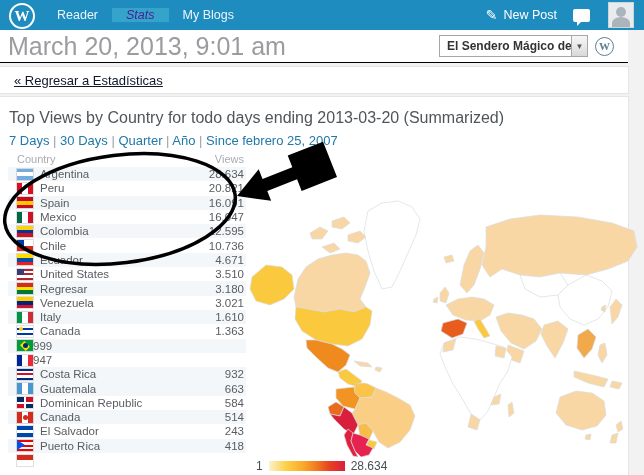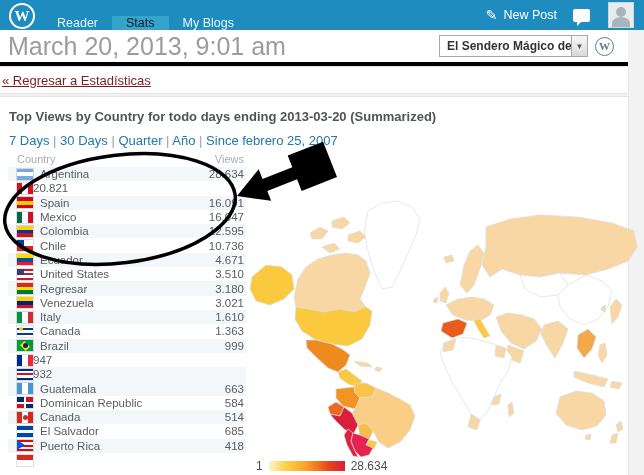--- a/index.html
+++ b/index.html
@@ -6,59 +6,59 @@
   body{width:644px;height:475px;overflow:hidden;background:#f2f2f2;
        font-family:"Liberation Sans","DejaVu Sans",sans-serif;position:relative;}
   .page{position:absolute;inset:0;}
 
   
   .adminbar{position:absolute;left:0;top:0;width:644px;height:30px;background:#1e8cbe;
             display:flex;align-items:stretch;color:#fff;}
   .wplogo{width:22px;height:22px;border:2px solid #fff;border-radius:50%;margin:2px 8px 0 9px;
           align-self:center;display:flex;align-items:center;justify-content:center;
           font-family:"Liberation Serif",serif;font-weight:bold;font-size:15px;line-height:1;}
-  .nav{display:flex;align-items:flex-end;}
+  .nav{display:flex;align-items:center;}
   .nav-item{display:flex;align-items:center;padding:0 14px;font-size:12.5px;color:#eaf6fb;
             text-decoration:none;cursor:pointer;}
-  .nav-item.active{background:#35a4cb;color:#0f172a;}
+  .nav-item.active{background:#35a4cb;color:#4c1d95;font-style:italic;}
   .bar-right{margin-left:auto;display:flex;align-items:center;}
   .newpost{display:flex;align-items:center;gap:6px;color:#fff;font-size:12.5px;
            text-decoration:none;margin-right:16px;cursor:pointer;}
   .pencil{font-size:14px;transform:rotate(0deg);}
   .bubble{width:17px;height:13px;background:#fff;border-radius:2px;position:relative;margin-right:18px;}
   .bubble:after{content:"";position:absolute;left:4px;bottom:-4px;border:4px solid transparent;
                 border-top-color:#fff;border-left-color:#fff;}
   .avatar{width:24px;height:24px;background:#e9ecee;margin-right:10px;position:relative;overflow:hidden;
           border:1px solid #cfd6da;}
   .avatar:before{content:"";position:absolute;left:7px;top:4px;width:10px;height:10px;border-radius:50%;
                  background:#aab4ba;}
   .avatar:after{content:"";position:absolute;left:3px;top:14px;width:18px;height:12px;border-radius:50% 50% 0 0;
                 background:#aab4ba;}
 
   
   .subheader{position:absolute;left:0;top:30px;width:628px;height:32px;background:#fff;
-             border-bottom:5px solid #000000;display:flex;align-items:center;}
+             border-bottom:1px solid #000000;display:flex;align-items:center;}
   .date-title{font-size:25px;font-weight:400;color:#9a9ca0;margin:0 0 0 8px;letter-spacing:0;}
   .blogpick{margin-left:auto;display:flex;align-items:center;margin-right:14px;gap:7px;}
   .select{display:flex;align-items:stretch;border:1px solid #a7a7a7;background:#fff;height:20px;
           cursor:pointer;}
   .select .val{font-size:12px;font-weight:bold;color:#333;padding:3px 6px 0 7px;width:118px;
                white-space:nowrap;overflow:hidden;}
   .selbtn{width:15px;background:linear-gradient(#f7f7f7,#d9d9d9);border-left:1px solid #a7a7a7;
           font-size:8px;color:#555;display:flex;align-items:center;justify-content:center;}
   .wicon{width:17px;height:17px;border:1.5px solid #5e7f95;color:#5e7f95;border-radius:50%;
          font-family:"Liberation Serif",serif;font-weight:bold;font-size:11px;display:flex;
          align-items:center;justify-content:center;cursor:pointer;}
 
   
   .box{position:absolute;left:0;width:628px;background:#fff;border:1px solid #e5e5e5;border-left:none;}
   .backbox{top:66px;height:26px;display:flex;align-items:center;}
-  .backbox a{font-size:13px;color:#7f1d1d;text-decoration:underline;margin-left:2px;cursor:pointer;}
+  .backbox a{font-size:13px;color:#0f172a;text-decoration:underline;margin-left:14px;cursor:pointer;}
   .statsbox{top:96px;height:379px;}
-  .stats-title{position:absolute;left:9px;top:12px;font-size:13px;color:#50555a;font-weight:bold;}
+  .stats-title{position:absolute;left:9px;top:12px;font-size:16px;color:#50555a;}
   .ranges{position:absolute;left:9px;top:36px;font-size:13px;color:#8b9196;}
   .ranges a{color:#2179a8;cursor:pointer;}
   .ranges .sep{color:#9aa0a5;}
 
   
   .table{position:absolute;left:8px;top:56px;width:238px;}
   .thead{display:flex;justify-content:space-between;font-size:11px;color:#a8acb0;
          padding:0 2px 2px 9px;height:12px;}
   .trow{display:flex;align-items:center;height:14.3px;font-size:11.5px;color:#595d61;padding:0 2px 0 9px;}
   .trow.alt{background:#f3f7f9;}
@@ -148,20 +148,21 @@
             </span>
             <span class="cname">Argentina</span>
             <span class="cviews">28.634</span>
           </div>
           <div class="trow">
             <span class="flag fv">
               <i style="background: rgb(217, 16, 35);"></i>
               <i style="background: rgb(255, 255, 255);"></i>
               <i style="background: rgb(217, 16, 35);"></i>
             </span>
+            <span class="cname">Peru</span>
             <span class="cviews">20.821</span>
           </div>
           <div class="trow alt">
             <span class="flag fh">
               <i style="background: rgb(198, 11, 30);"></i>
               <i style="background: rgb(255, 196, 0);"></i>
               <i style="background: rgb(198, 11, 30);"></i>
             </span>
             <span class="cname">Spain</span>
             <span class="cviews">16.091</span>
@@ -252,39 +253,39 @@
             </span>
             <span class="cname">Canada</span>
             <span class="cviews">1.363</span>
           </div>
           <div class="trow alt">
             <span class="flag fh">
               <i style="background: rgb(0, 156, 59);"></i>
               <b class="ov-diamond" style="background: rgb(255, 223, 0);"></b>
               <b class="ov-dot" style="background: rgb(0, 39, 118);"></b>
             </span>
-            <span class="cname">Brazil</span>
             <span class="cviews">999</span>
           </div>
           <div class="trow">
             <span class="flag fv">
               <i style="background: rgb(0, 35, 149);"></i>
               <i style="background: rgb(255, 255, 255);"></i>
               <i style="background: rgb(237, 41, 57);"></i>
             </span>
             <span class="cviews">947</span>
           </div>
           <div class="trow alt">
             <span class="flag fh">
               <i style="background: rgb(0, 43, 127);"></i>
               <i style="background: rgb(255, 255, 255);"></i>
               <i style="background: rgb(206, 17, 38);"></i>
               <i style="background: rgb(255, 255, 255);"></i>
               <i style="background: rgb(0, 43, 127);"></i>
             </span>
+            <span class="cname">Costa Rica</span>
             <span class="cviews">932</span>
           </div>
           <div class="trow alt">
             <span class="flag fv">
               <i style="background: rgb(73, 151, 208);"></i>
               <i style="background: rgb(255, 255, 255);"></i>
               <i style="background: rgb(73, 151, 208);"></i>
             </span>
             <span class="cname">Guatemala</span>
             <span class="cviews">663</span>
@@ -311,21 +312,21 @@
             <span class="cname">Canada</span>
             <span class="cviews">514</span>
           </div>
           <div class="trow">
             <span class="flag fh">
               <i style="background: rgb(0, 71, 171);"></i>
               <i style="background: rgb(255, 255, 255);"></i>
               <i style="background: rgb(0, 71, 171);"></i>
             </span>
             <span class="cname">El Salvador</span>
-            <span class="cviews">685</span>
+            <span class="cviews">243</span>
           </div>
           <div class="trow alt">
             <span class="flag fh">
               <i style="background: rgb(237, 0, 0);"></i>
               <i style="background: rgb(255, 255, 255);"></i>
               <i style="background: rgb(237, 0, 0);"></i>
               <i style="background: rgb(255, 255, 255);"></i>
               <i style="background: rgb(237, 0, 0);"></i>
               <b class="ov-triangle" style="border-left-color: rgb(0, 80, 240);"></b>
             </span>

